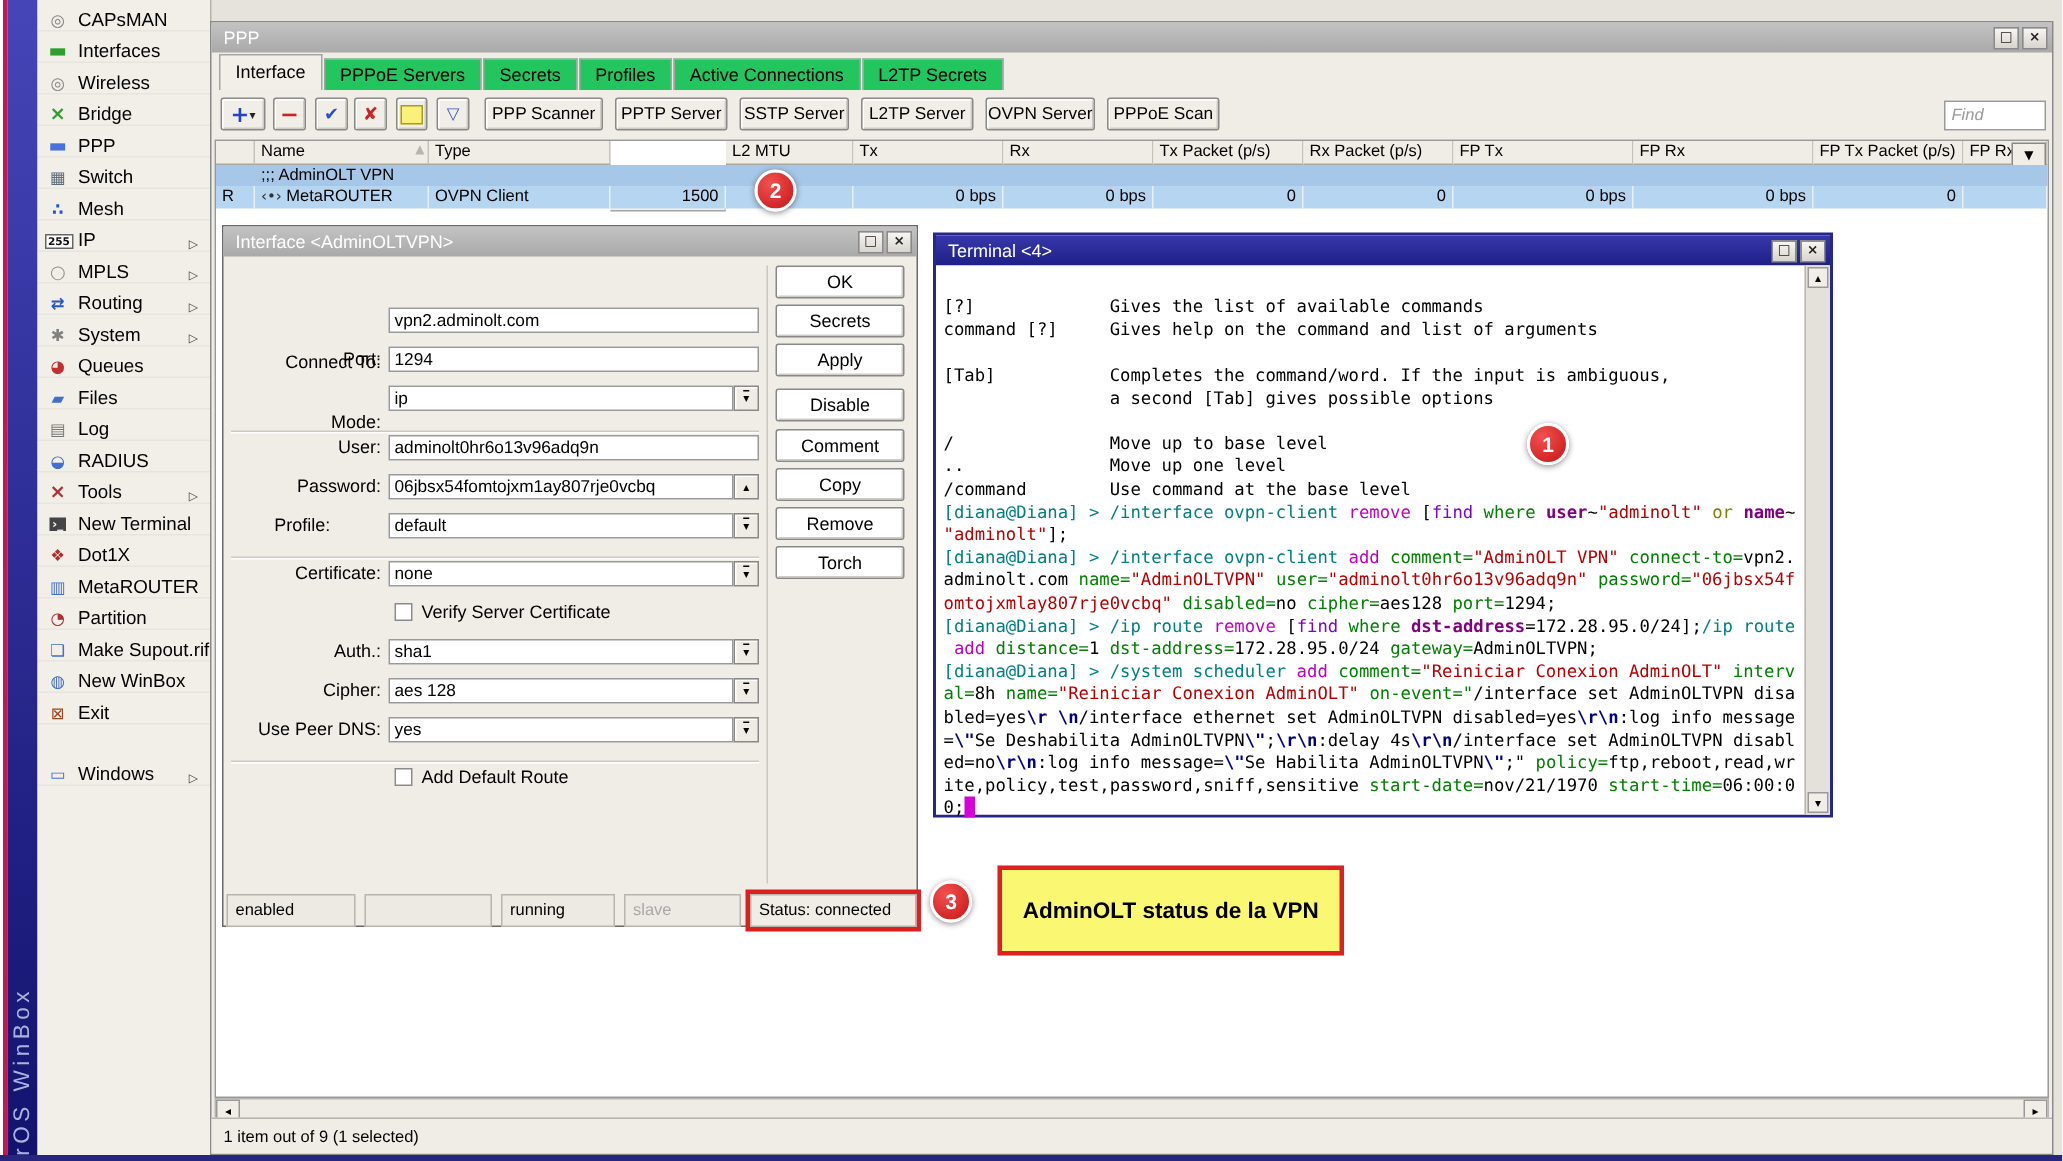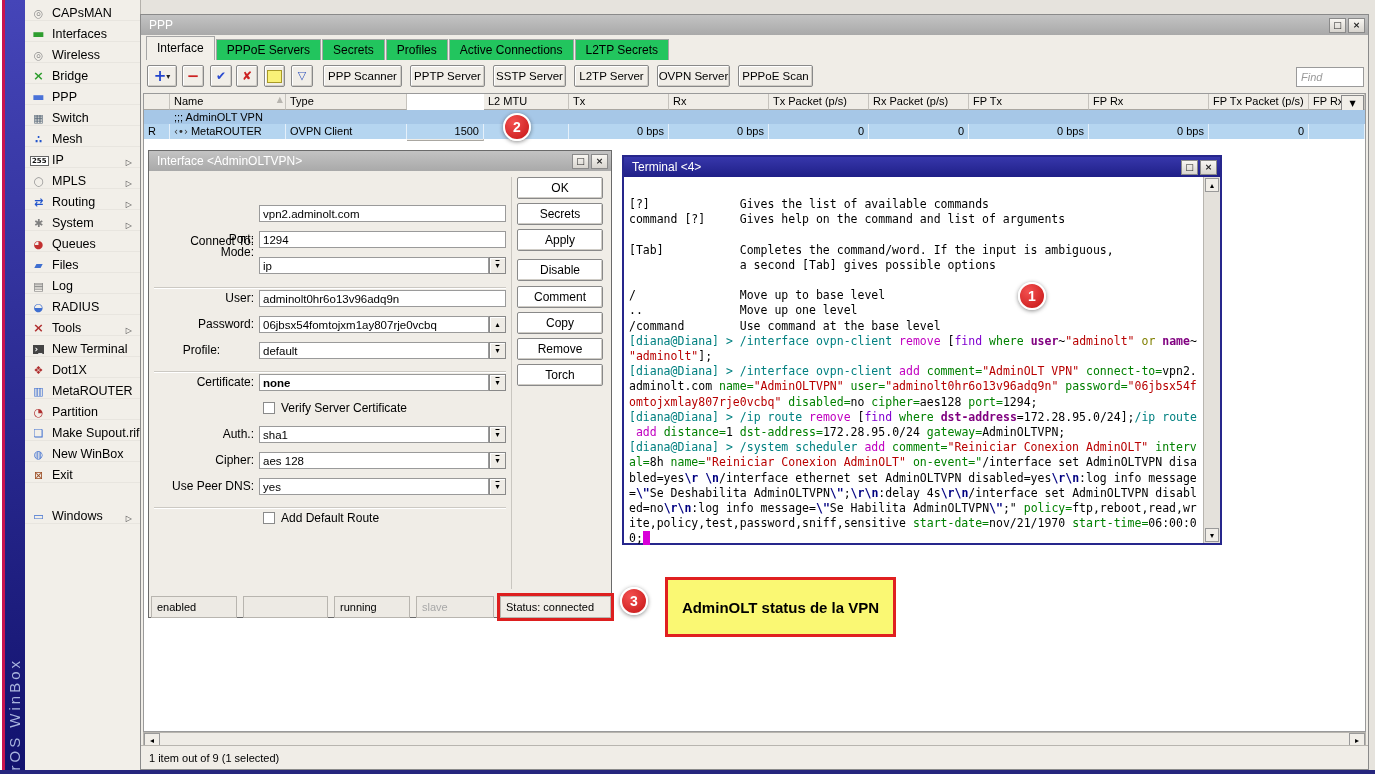--- a/index.html
+++ b/index.html
@@ -397,21 +397,21 @@
     <div class="dlg-vline"></div>
     <div id="dlgFields">
         <div class="flabel" style="top: 54px; margin-top: 28px;">Connect To:</div>
         <div class="fwrap" style="top: 54px;">
           <div class="finput">vpn2.adminolt.com</div>
         </div>
         <div class="flabel" style="top: 80px;">Port:</div>
         <div class="fwrap" style="top: 80px;">
           <div class="finput">1294</div>
         </div>
-        <div class="flabel" style="top: 93px;">Mode:</div>
+        <div class="flabel" style="top: 122px;">Mode:</div>
         <div class="fwrap" style="top: 106px;">
           <div class="finput" style="right: 17px;">ip</div>
           <div class="fbtn dd"></div>
         </div>
         <div class="fsep" style="top: 136px;"></div>
         <div class="flabel" style="top: 139px;">User:</div>
         <div class="fwrap" style="top: 139px;">
           <div class="finput">adminolt0hr6o13v96adq9n</div>
         </div>
         <div class="flabel" style="top: 165px;">Password:</div>
@@ -419,21 +419,21 @@
           <div class="finput" style="right: 17px;">06jbsx54fomtojxm1ay807rje0vcbq</div>
           <div class="fbtn up"></div>
         </div>
         <div class="flabel" style="top: 191px; text-align: center;">Profile:</div>
         <div class="fwrap" style="top: 191px;">
           <div class="finput" style="right: 17px;">default</div>
           <div class="fbtn dd"></div>
         </div>
         <div class="fsep" style="top: 220px;"></div>
         <div class="flabel" style="top: 223px;">Certificate:</div>
-        <div class="fwrap" style="top: 223px; font-weight: bold;">
+        <div class="fwrap" style="top: 223px;">
           <div class="finput" style="right: 17px;">none</div>
           <div class="fbtn dd"></div>
         </div>
         <div class="cb" style="top: 251px;"></div>
         <div class="cblabel" style="top: 250px;">Verify Server Certificate</div>
         <div class="flabel" style="top: 275px;">Auth.:</div>
         <div class="fwrap" style="top: 275px;">
           <div class="finput" style="right: 17px;">sha1</div>
           <div class="fbtn dd"></div>
         </div>

